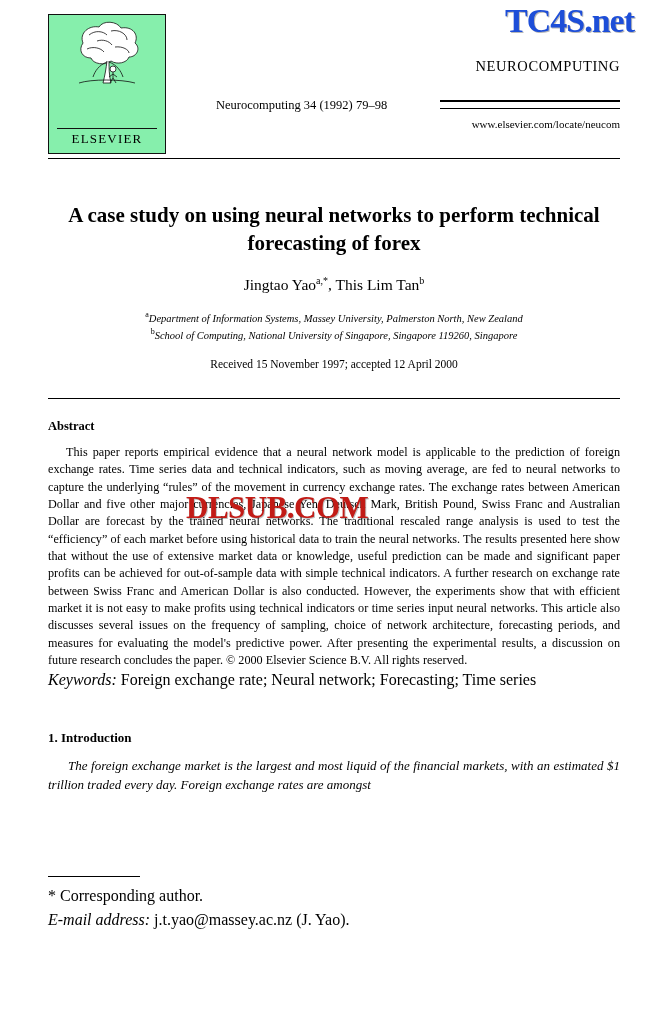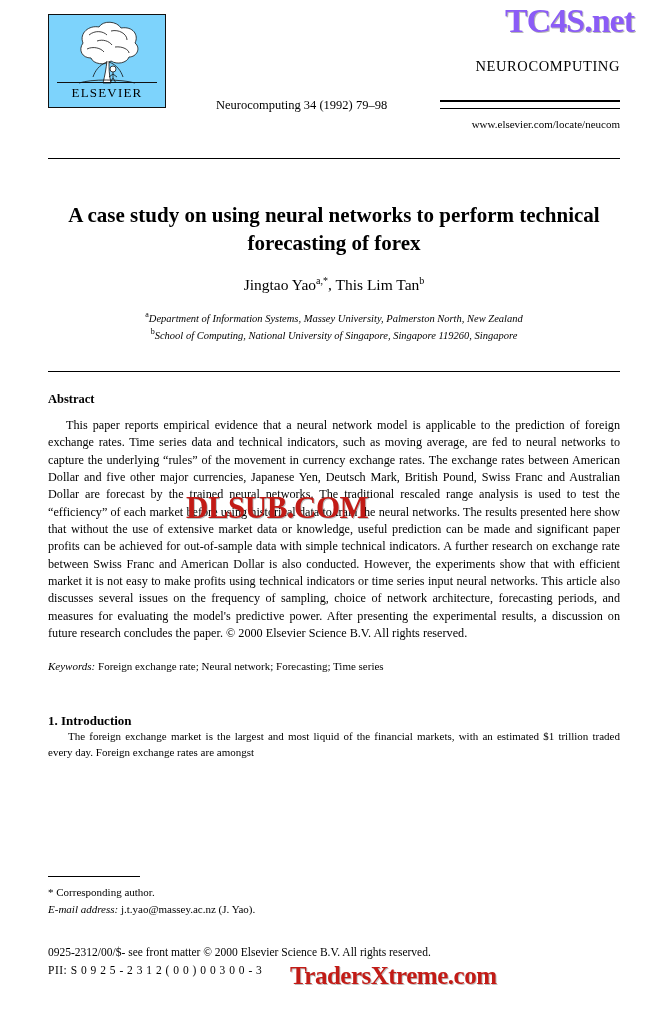--- a/index.html
+++ b/index.html
@@ -26,24 +26,24 @@
   
   .header {
     position: relative;
     height: 150px;
   }
   .elsevier-logo {
     position: absolute;
     left: 0px;
     top: 14px;
     width: 118px;
-    height: 94px;
+    height: 140px;
     border: 1px solid #111;
     box-sizing: border-box;
-    background: #7dd3fc;
+    background: #86efac;
   }
   .tree-area {
     position: absolute;
     left: 0;
     top: 0;
     right: 0;
     height: 82px;
     overflow: hidden;
   }
   .elsevier-word {
@@ -156,54 +156,55 @@
     font-weight: bold;
   }
   .abstract-body {
     margin-top: 10px;
     font-size: 12.2px;
     line-height: 1.42;
     text-align: justify;
     text-indent: 18px;
   }
   .keywords {
-    margin-top: 17px;
-    font-size: 11px;
+    font-size: 16px;
     line-height: 1.4;
   }
   .keywords .kw-label {
     font-style: italic;
   }
 
   
   .section-head {
     margin-top: 38px;
     font-size: 13px;
     font-weight: bold;
   }
   .section-body {
-    font-size: 11px;
+    margin-top: 11px;
+    font-size: 13px;
     line-height: 1.45;
     text-align: justify;
     text-indent: 20px;
+    font-style: italic;
   }
 
   
   .footnote-rule {
     position: absolute;
     left: 48px;
     top: 876px;
     width: 92px;
     border-top: 1px solid #000;
   }
   .footnotes {
     position: absolute;
     left: 48px;
     top: 884px;
-    font-size: 11px;
+    font-size: 16px;
     line-height: 1.5;
   }
   .footnotes .fn-email em {
     font-style: italic;
   }
   .copyright {
     position: absolute;
     left: 48px;
     top: 944px;
     font-size: 11.5px;
@@ -217,21 +218,21 @@
   .wm {
     position: absolute;
     font-weight: bold;
     pointer-events: none;
   }
   .wm-tc4s {
     right: 34px;
     top: 2px;
     font-family: "Liberation Serif", serif;
     font-size: 34px;
-    color: #8b5cf6;
+    color: #1d4ed8;
     letter-spacing: -1px;
     text-shadow: 1px 1px 0 #b8b8b8;
   }
   .wm-dlsub {
     left: 186px;
     top: 490px;
     font-family: "Liberation Serif", serif;
     font-size: 31px;
     color: #c21b16;
     letter-spacing: -0.5px;
@@ -297,20 +298,21 @@
 
     <div class="authors">
       <span>Jingtao Yao</span><sup>a,*</sup><span>, This Lim Tan</span><sup>b</sup>
     </div>
 
     <div class="affil">
       <div><sup>a</sup><span>Department of Information Systems, Massey University, Palmerston North, New Zealand</span></div>
       <div><sup>b</sup><span>School of Computing, National University of Singapore, Singapore 119260, Singapore</span></div>
     </div>
 
+    <div class="received">Received 15 November 1997; accepted 12 April 2000</div>
   </div>
 
   <div class="abs-divider"></div>
 
   <div class="abstract-head">Abstract</div>
   <div class="abstract-body">This paper reports empirical evidence that a neural network model is applicable to the prediction of foreign exchange rates. Time series data and technical indicators, such as moving average, are fed to neural networks to capture the underlying “rules” of the movement in currency exchange rates. The exchange rates between American Dollar and five other major currencies, Japanese Yen, Deutsch Mark, British Pound, Swiss Franc and Australian Dollar are forecast by the trained neural networks. The traditional rescaled range analysis is used to test the “efficiency” of each market before using historical data to train the neural networks. The results presented here show that without the use of extensive market data or knowledge, useful prediction can be made and significant paper profits can be achieved for out-of-sample data with simple technical indicators. A further research on exchange rate between Swiss Franc and American Dollar is also conducted. However, the experiments show that with efficient market it is not easy to make profits using technical indicators or time series input neural networks. This article also discusses several issues on the frequency of sampling, choice of network architecture, forecasting periods, and measures for evaluating the model's predictive power. After presenting the experimental results, a discussion on future research concludes the paper. © 2000 Elsevier Science B.V. All rights reserved.</div>
 
   <div class="keywords">
     <span class="kw-label">Keywords:</span>
     <span>Foreign exchange rate; Neural network; Forecasting; Time series</span>
@@ -321,22 +323,17 @@
 
   <div class="footnote-rule"></div>
   <div class="footnotes">
     <div>* Corresponding author.</div>
     <div class="fn-email">
       <em>E-mail address:</em>
       <span>j.t.yao@massey.ac.nz (J. Yao).</span>
     </div>
   </div>
 
-  <div class="copyright">
-    <div>0925-2312/00/$- see front matter © 2000 Elsevier Science B.V. All rights reserved.</div>
-    <div class="pii">PII: S 0 9 2 5 - 2 3 1 2 ( 0 0 ) 0 0 3 0 0 - 3</div>
-  </div>
 
   <div class="wm wm-tc4s">TC4S.net</div>
   <div class="wm wm-dlsub">DLSUB.COM</div>
-  <div class="wm wm-traders">TradersXtreme.com</div>
 
 </div>
 
 </body></html>

